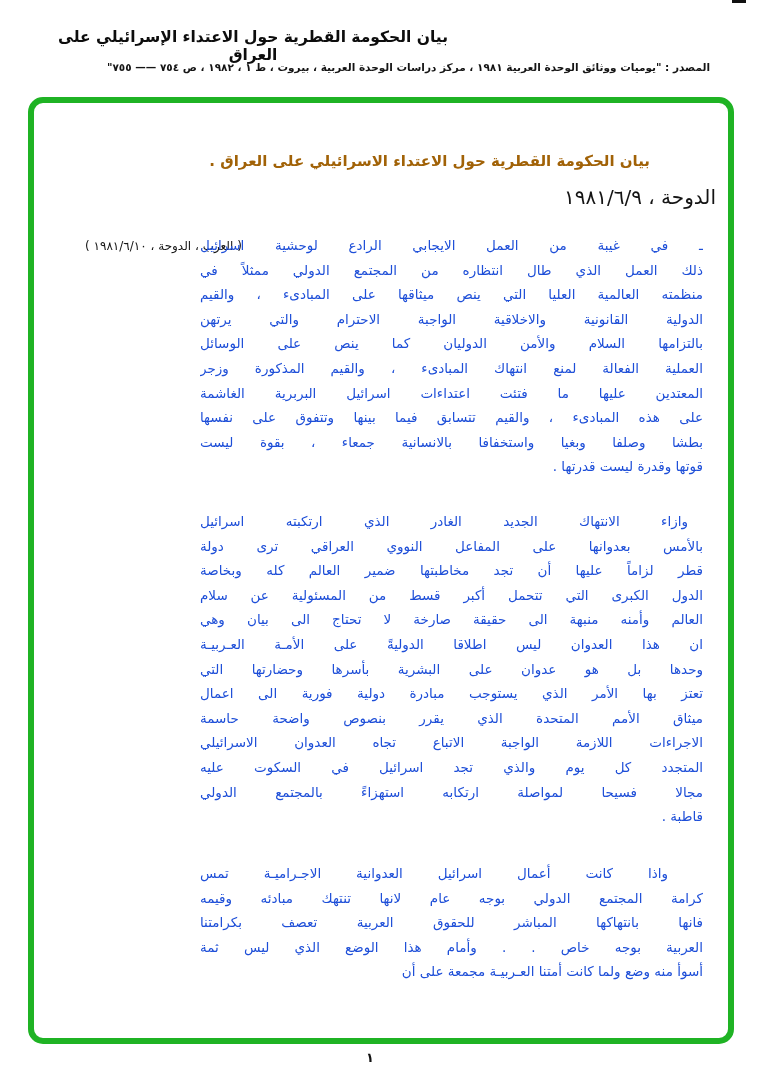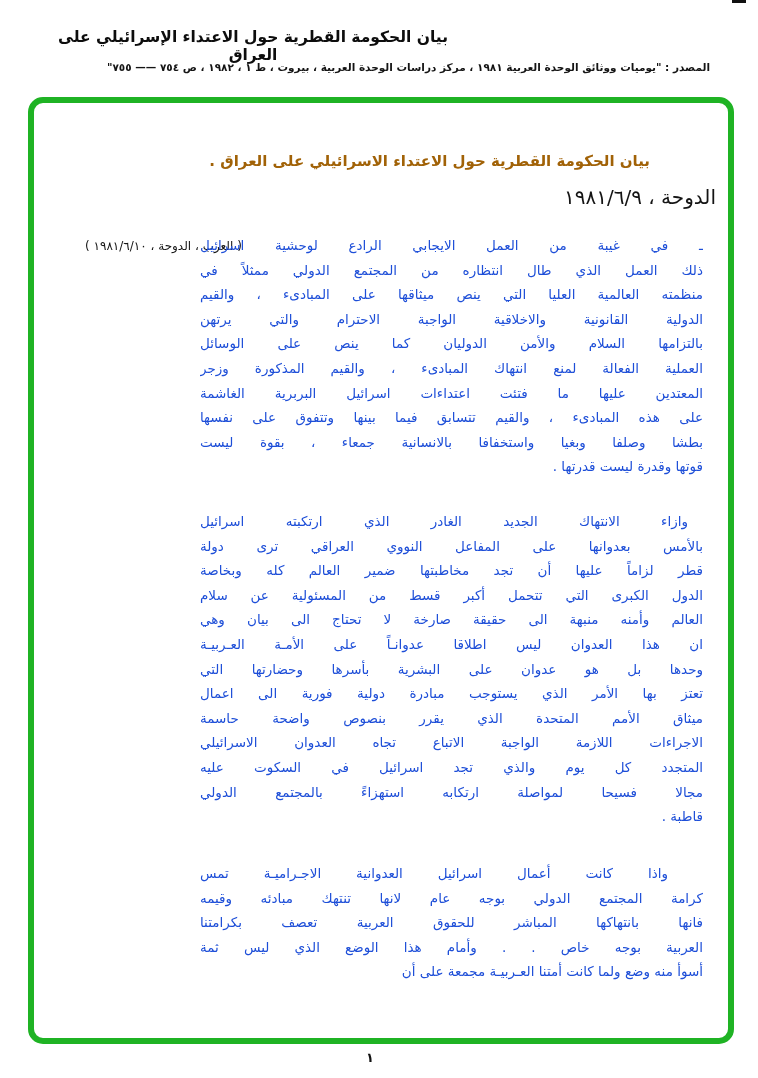--- a/index.html
+++ b/index.html
@@ -110,21 +110,21 @@
     <div class="bline">بطشا وصلفا وبغيا واستخفافا بالانسانية جمعاء ، بقوة ليست</div>
     <div class="bline last">قوتها وقدرة ليست قدرتها .</div>
   </div>
 
   <div class="para p2">
     <div class="bline ind1">وازاء الانتهاك الجديد الغادر الذي ارتكبته اسرائيل</div>
     <div class="bline">بالأمس بعدوانها على المفاعل النووي العراقي ترى دولة</div>
     <div class="bline">قطر لزاماً عليها أن تجد مخاطبتها ضمير العالم كله وبخاصة</div>
     <div class="bline">الدول الكبرى التي تتحمل أكبر قسط من المسئولية عن سلام</div>
     <div class="bline">العالم وأمنه منبهة الى حقيقة صارخة لا تحتاج الى بيان وهي</div>
-    <div class="bline">ان هذا العدوان ليس اطلاقا عدوانـاً على الأمـة العـربيـة</div>
+    <div class="bline">ان هذا العدوان ليس اطلاقا الدوليةً على الأمـة العـربيـة</div>
     <div class="bline">وحدها بل هو عدوان على البشرية بأسرها وحضارتها التي</div>
     <div class="bline">تعتز بها الأمر الذي يستوجب مبادرة دولية فورية الى اعمال</div>
     <div class="bline">ميثاق الأمم المتحدة الذي يقرر بنصوص واضحة حاسمة</div>
     <div class="bline">الاجراءات اللازمة الواجبة الاتباع تجاه العدوان الاسرائيلي</div>
     <div class="bline">المتجدد كل يوم والذي تجد اسرائيل في السكوت عليه</div>
     <div class="bline">مجالا فسيحا لمواصلة ارتكابه استهزاءً بالمجتمع الدولي</div>
     <div class="bline last">قاطبة .</div>
   </div>
 
   <div class="para p3">

